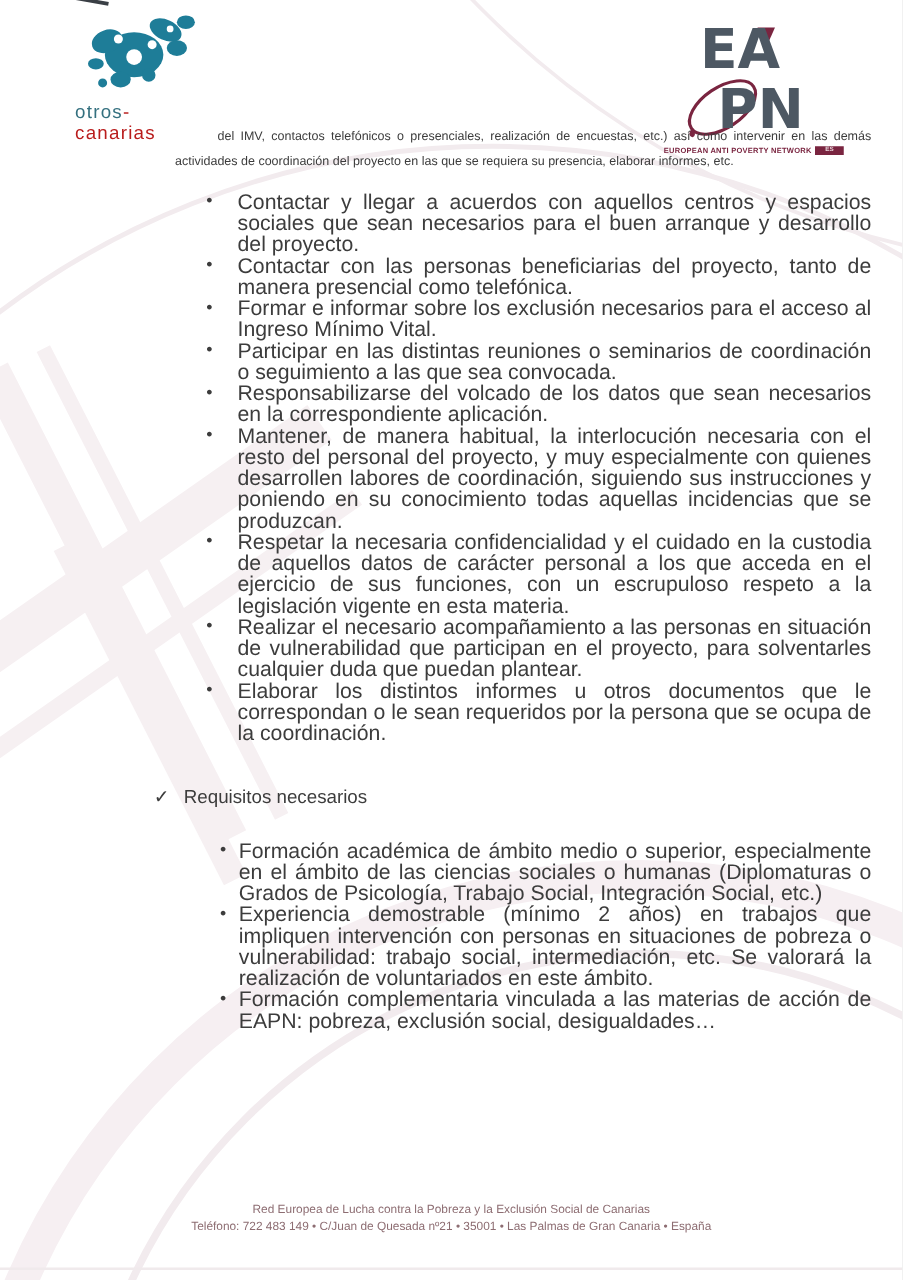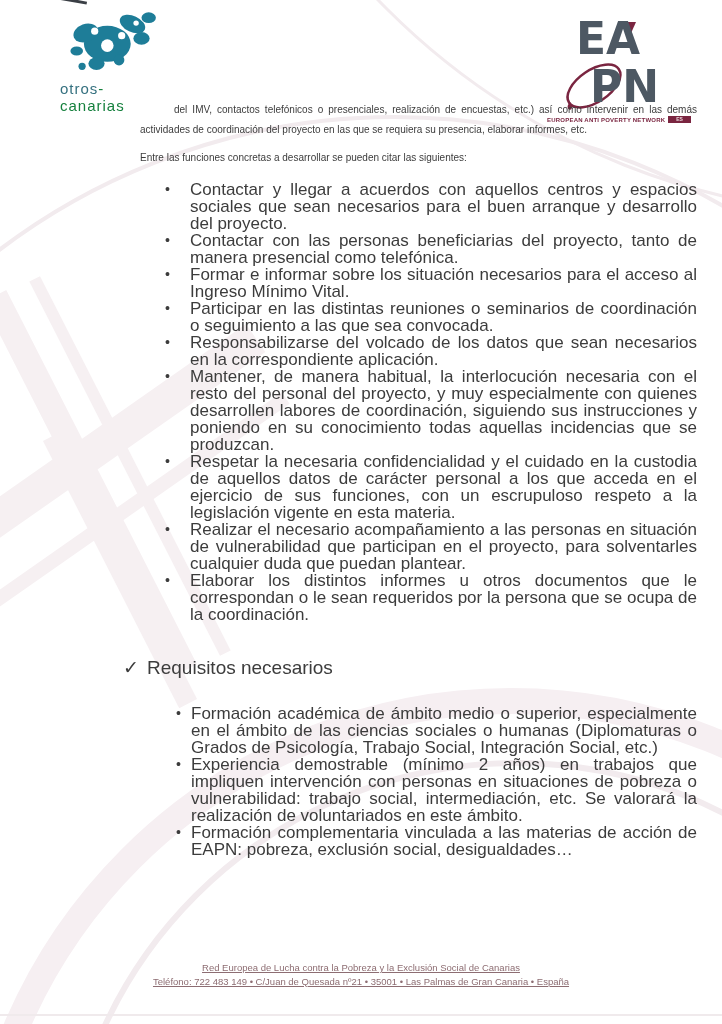--- a/index.html
+++ b/index.html
@@ -23,42 +23,42 @@
   .b1{width:420px;height:26px;left:-120px;top:470px;transform:rotate(63deg);}
   .b2{width:420px;height:12px;left:-80px;top:460px;transform:rotate(63deg);}
   .b3{width:380px;height:34px;left:-90px;top:430px;transform:rotate(-35deg);}
   .b4{width:380px;height:14px;left:-60px;top:500px;transform:rotate(-35deg);}
   .b5{width:300px;height:20px;left:-30px;top:560px;transform:rotate(63deg);}
   .artifact{position:absolute;left:57px;top:-1px;width:30px;height:3px;background:#3a3f45;transform:rotate(10deg);}
 
   
   .logo-canarias{position:absolute;left:58px;top:6px;width:108px;text-align:left;}
   .logo-canarias-text{font-size:15px;letter-spacing:1px;margin-top:-2px;margin-left:2px;color:#34707f;}
-  .logo-canarias-text .olive{color:#15803d;}
+  .logo-canarias-text .olive{color:#b91c1c;}
 
-  .logo-eapn{position:absolute;right:40px;top:14px;width:126px;text-align:center;}
+  .logo-eapn{position:absolute;right:56px;top:14px;width:126px;text-align:center;}
   .eapn-network{display:flex;align-items:center;justify-content:center;gap:3px;margin-top:2px;}
   .eapn-network .net-label{font-size:6px;letter-spacing:.2px;color:#7a2540;font-weight:bold;white-space:nowrap;}
   .eapn-network .es-tag{font-size:5px;color:#e8d5da;background:#7a2540;padding:1px 8px;font-weight:bold;line-height:1;}
 
   
   main{position:relative;padding:100px 25px 0 140px;}
   p{margin:0;text-align:justify;font-size:10px;line-height:20px;}
   .p-indent{text-indent:34px;}
   .lead{margin-top:8px;}
   ul{list-style:none;margin:13px 0 0 0;padding:0 0 0 25px;}
   ul li{position:relative;padding-left:25px;text-align:justify;font-size:17px;line-height:17px;}
   ul li::before{content:"\2022";position:absolute;left:0;top:0;font-size:14.2px;}
-  .req-heading{margin:33px 0 0 -17px;font-size:19px;}
+  .req-heading{margin:33px 0 0 -17px;font-size:15px;}
   .req-heading .check{display:inline-block;width:24px;}
   .req-list{margin-top:26px;padding-left:36px;}
   .req-list li{padding-left:15px;}
 
   
-  footer{position:absolute;left:0;right:0;bottom:36px;text-align:center;color:#8d6d72;font-size:9.5px;line-height:13.5px;text-decoration:underline;}
+  footer{position:absolute;left:0;right:0;bottom:36px;text-align:center;color:#8d6d72;font-size:9.5px;line-height:13.5px;}
   .page-bottom-line{position:absolute;left:0;right:0;bottom:8px;height:2px;background:#f0eaec;}
 </style>
 </head>
 <body>
 
 <div class="page">
 
   <div class="wm wm-circle wm1"></div>
   <div class="wm wm-circle wm2"></div>
   <div class="wm wm-circle wm3"></div>
@@ -104,31 +104,30 @@
       </svg>
       <div class="eapn-network">
         <span class="net-label">EUROPEAN ANTI POVERTY NETWORK</span>
         <span class="es-tag">ES</span>
       </div>
     </div>
   </header>
 
   <main>
     <p class="p-indent">del IMV, contactos telefónicos o presenciales, realización de encuestas, etc.) así como intervenir en las demás actividades de coordinación del proyecto en las que se requiera su presencia, elaborar informes, etc.</p>
-    <p class="lead">Entre las funciones concretas a desarrollar se pueden citar las siguientes:</p>
 
     <ul>
 
         <li>Contactar y llegar a acuerdos con aquellos centros y espacios sociales que sean necesarios para el buen arranque y desarrollo del proyecto.</li>
 
         <li>Contactar con las personas beneficiarias del proyecto, tanto de manera presencial como telefónica.</li>
 
 
 
-        <li>Formar e informar sobre los situación necesarios para el acceso al Ingreso Mínimo Vital.</li>
+        <li>Formar e informar sobre los exclusión necesarios para el acceso al Ingreso Mínimo Vital.</li>
 
         <li>Participar en las distintas reuniones o seminarios de coordinación o seguimiento a las que sea convocada.</li>
 
         <li>Responsabilizarse del volcado de los datos que sean necesarios en la correspondiente aplicación.</li>
 
         <li>Mantener, de manera habitual, la interlocución necesaria con el resto del personal del proyecto, y muy especialmente con quienes desarrollen labores de coordinación, siguiendo sus instrucciones y poniendo en su conocimiento todas aquellas incidencias que se produzcan.</li>
 
         <li>Respetar la necesaria confidencialidad y el cuidado en la custodia de aquellos datos de carácter personal a los que acceda en el ejercicio de sus funciones, con un escrupuloso respeto a la legislación vigente en esta materia.</li>
 
         <li>Realizar el necesario acompañamiento a las personas en situación de vulnerabilidad que participan en el proyecto, para solventarles cualquier duda que puedan plantear.</li>

